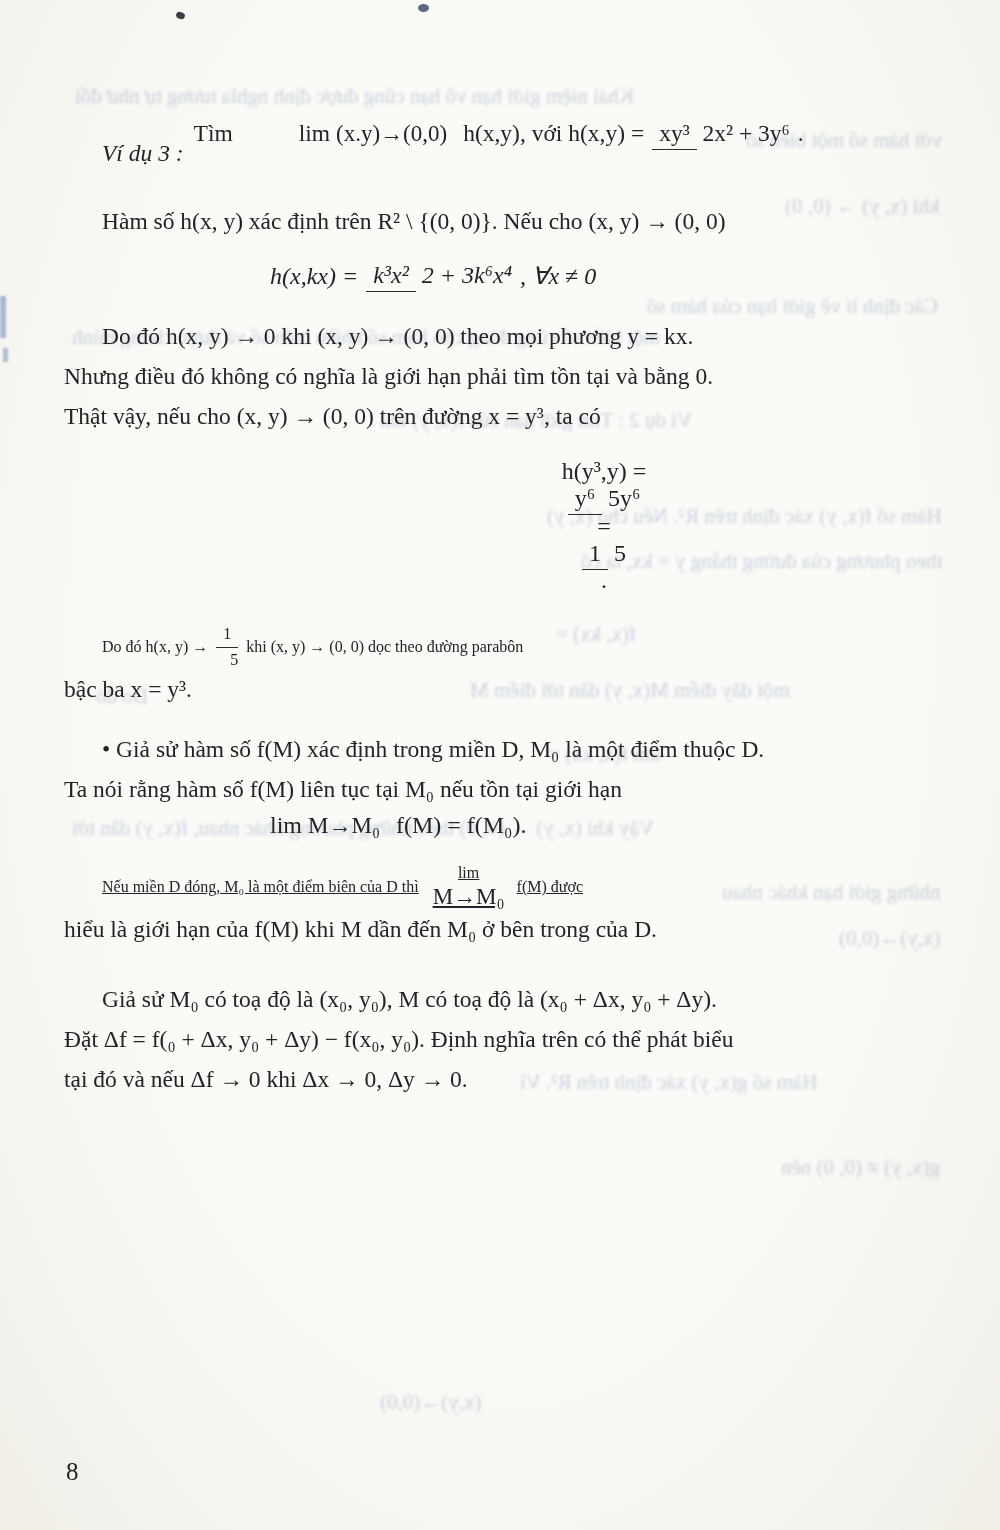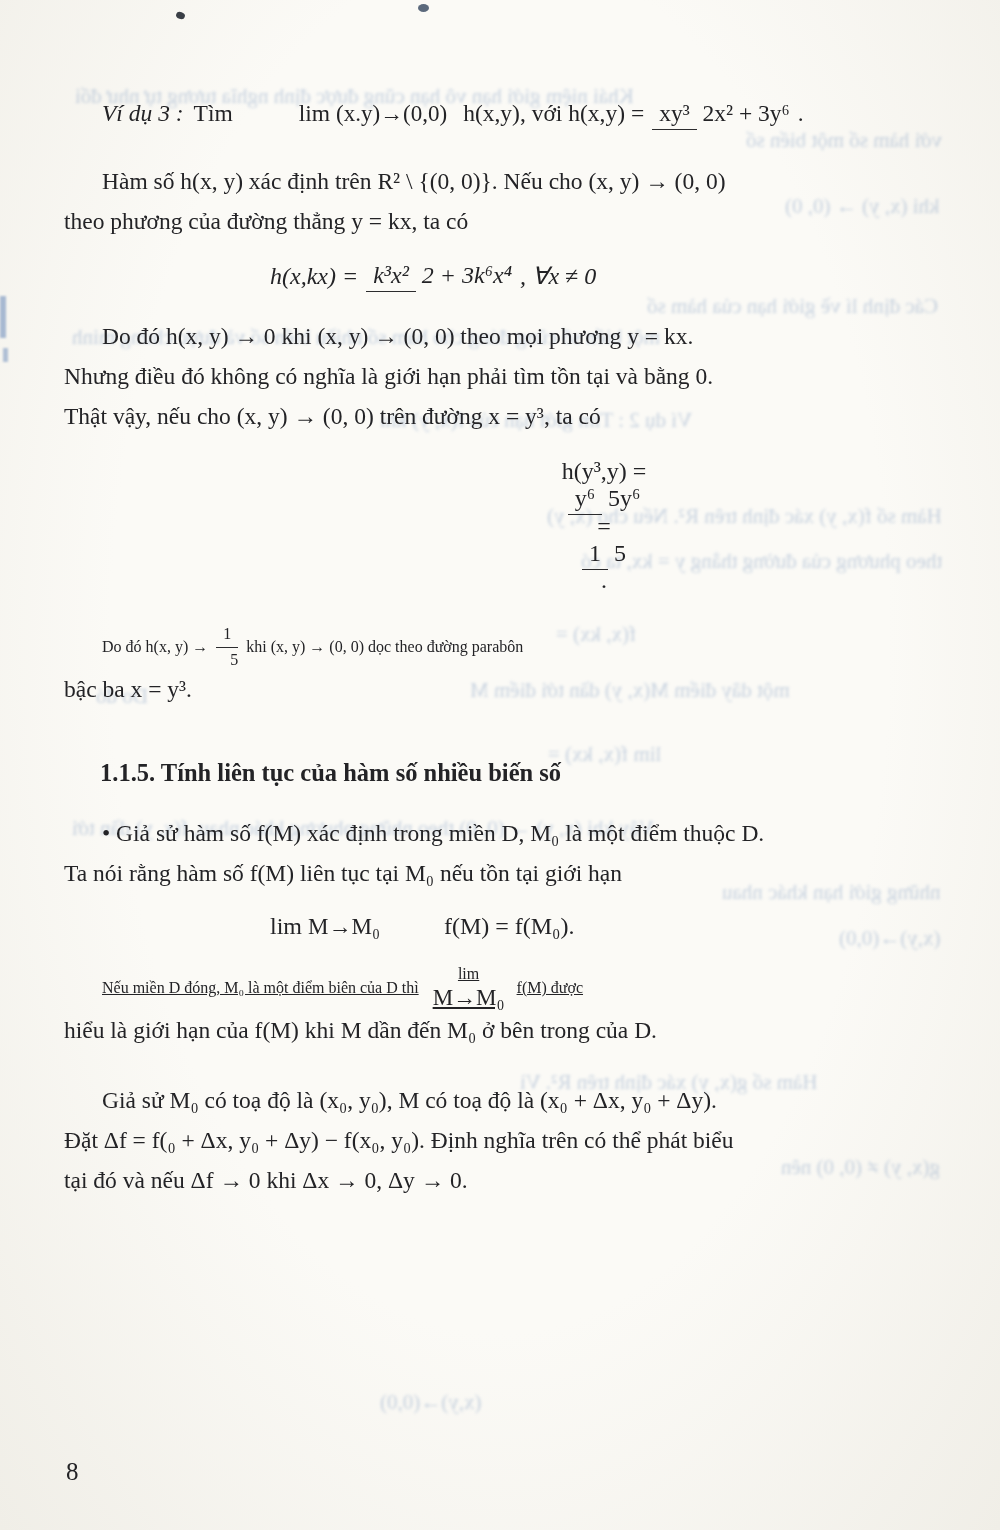--- a/index.html
+++ b/index.html
@@ -13,21 +13,21 @@
   }
   .page { position: absolute; inset: 0; }
   .content { position: relative; padding: 100px 62px 0 64px; z-index: 2; }
 
   .line { font-size: 23.5px; line-height: 40px; white-space: nowrap; }
   .indent { text-indent: 38px; margin-top: 9px; }
 
   .flexline { display: flex; align-items: center; white-space: nowrap; font-size: 23.5px; }
   .flexline > span { display: inline-block; }
 
-  .italic { font-style: italic; }
+  .italic { font-style: italic; margin-top: 40px; }
 
   
   .frac { display: inline-flex; flex-direction: column; align-items: stretch;
           text-align: right; line-height: 1.15; vertical-align: middle; margin: 0 8px; }
   .frac .num { border-bottom: 1.6px solid #2c2c2e; padding: 1px 7px 3px; }
   .frac .den { padding-top: 3px; }
 
   
   .lim { display: inline-flex; flex-direction: column; align-items: center;
          line-height: 1.05; vertical-align: middle; }
@@ -41,21 +41,21 @@
   .formula > span { display: inline-block; }
 
   .f1 { margin-top: 21px; font-style: italic; }
   .p1 { margin-top: 34px; }
   .p2 { margin-top: 26px; }
   .f2 { margin-top: 22px; flex-direction: column; }
   .p3 { margin-top: 30px; }
   .p3-first { display: flex; align-items: center; padding-left: 38px; }
   .heading { margin-top: 44px; font-size: 24.5px; font-weight: bold; padding-left: 36px; line-height: 40px; white-space: nowrap; }
   .p4 { margin-top: 20px; }
-  .f3 { margin-top: 20px; gap: 48px; }
+  .f3 { margin-top: 3px; }
   .f3 .rhs { margin-left: 16px; }
   .p5 { margin-top: 26px; }
   .p5-first { display: flex; align-items: center; padding-left: 38px; text-decoration: underline; }
   .p5-first .lim { margin: 0 12px 0 14px; }
   .p6 { margin-top: 30px; }
 
   .page-number { position: absolute; left: 66px; top: 1458px; font-size: 25px; z-index: 3; }
 
   
   .bleed-layer { position: absolute; inset: 0; z-index: 1; pointer-events: none; }
@@ -111,21 +111,20 @@
       <span>h(x,y), với h(x,y) =</span>
       <span class="frac">
         <span class="num">xy³</span>
         <span class="den">2x² + 3y⁶</span>
       </span>
       <span>.</span>
     </div>
 
     <div class="p1">
       <div class="line indent">Hàm số h(x, y) xác định trên R² \ {(0, 0)}. Nếu cho (x, y) → (0, 0)</div>
-      <div class="line">theo phương của đường thẳng y = kx, ta có</div>
     </div>
 
     <div class="formula f1">
       <span>h(x,kx) =</span>
       <span class="frac">
         <span class="num">k³x²</span>
         <span class="den">2 + 3k⁶x⁴</span>
       </span>
       <span>, ∀x ≠ 0</span>
     </div>
@@ -155,21 +154,20 @@
         <span>Do đó h(x, y) →</span>
         <span class="frac">
           <span class="num">1</span>
           <span class="den">5</span>
         </span>
         <span>khi (x, y) → (0, 0) dọc theo đường parabôn</span>
       </div>
       <div class="line">bậc ba x = y³.</div>
     </div>
 
-    <div class="heading">1.1.5. Tính liên tục của hàm số nhiều biến số</div>
 
     <div class="p4">
       <div class="line indent">• Giả sử hàm số f(M) xác định trong miền D, M₀ là một điểm thuộc D.</div>
       <div class="line">Ta nói rằng hàm số f(M) liên tục tại M₀ nếu tồn tại giới hạn</div>
     </div>
 
     <div class="formula f3">
       <span class="lim">
         <span class="lim-main">lim</span>
         <span class="lim-sub">M→M₀</span>

